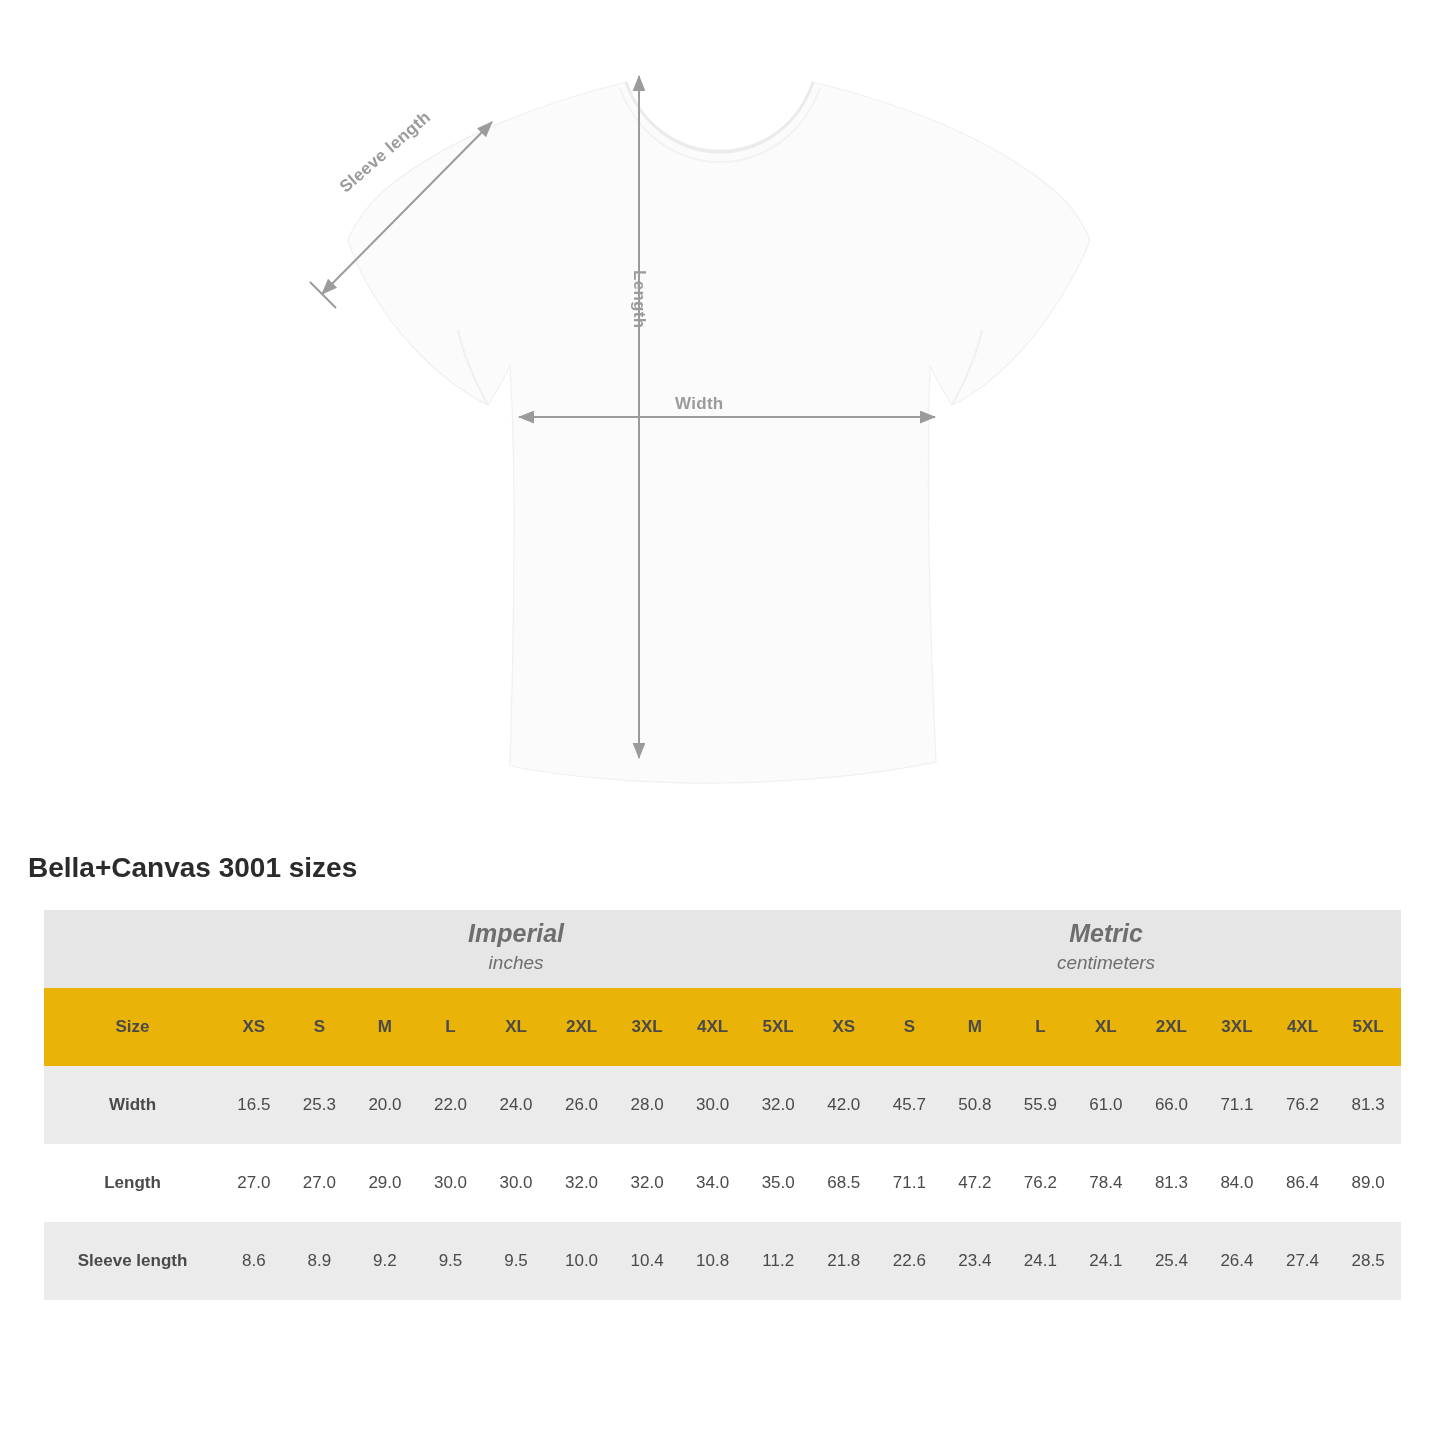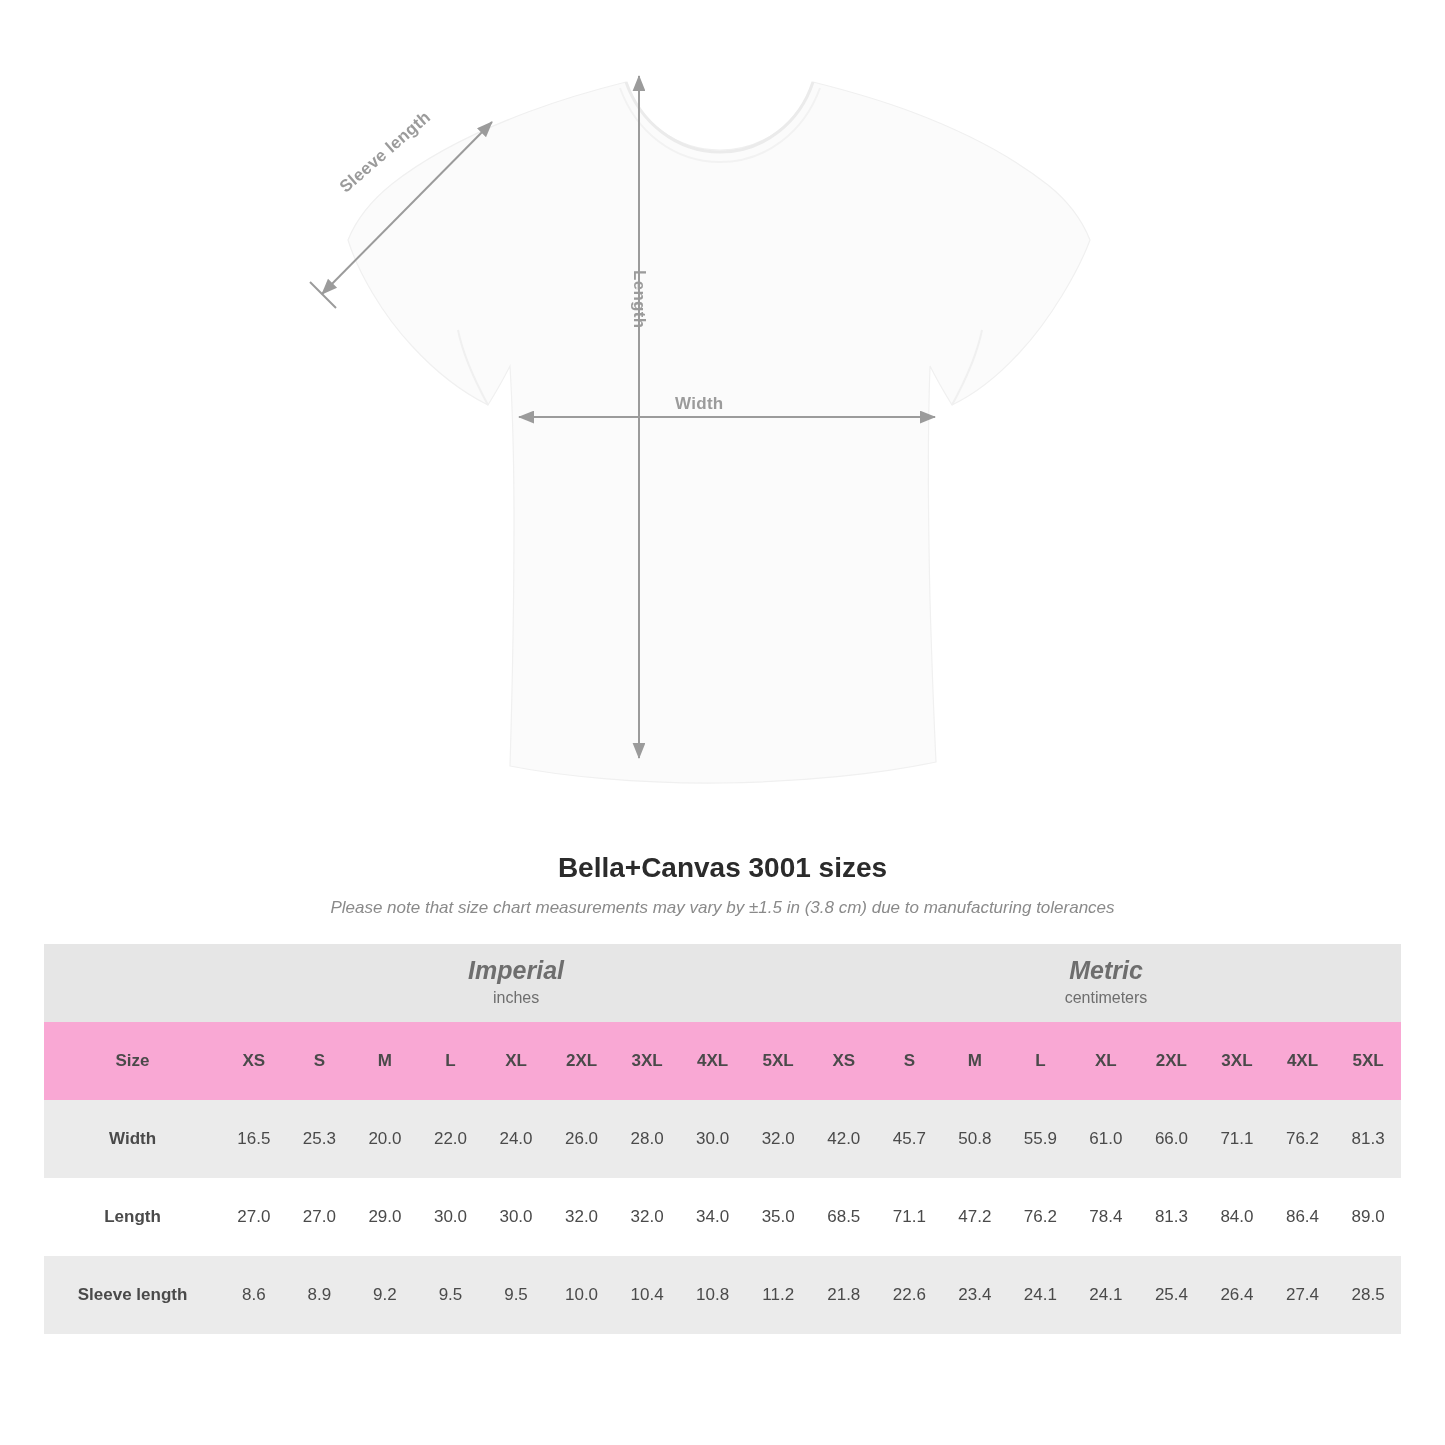--- a/index.html
+++ b/index.html
@@ -52,22 +52,23 @@
     transform: rotate(90deg);
     transform-origin: left top;
   }
   #label-width {
     left: 675px;
     top: 394px;
   }
 
   
   .title-block {
-    text-align: center;
+    text-align: left;
     margin-top: 22px;
+    padding-left: 28px;
   }
   .chart-title {
     font-size: 28px;
     font-weight: bold;
     color: #2b2b2b;
     margin: 0;
   }
   .chart-note {
     margin-top: 14px;
     font-size: 17px;
@@ -100,26 +101,27 @@
     margin-top: 26px;
   }
   .unit-name {
     font-size: 25px;
     font-style: italic;
     font-weight: bold;
     color: #6e6e6e;
     line-height: 1.15;
   }
   .unit-sub {
-    font-size: 16px;
+    font-size: 19px;
+    font-style: italic;
     color: #6e6e6e;
     line-height: 1.6;
   }
   .row-header td {
-    background: #f9a8d4;
+    background: #eab308;
   }
   .row-alt td {
     background: #ebebeb;
   }
   .row-plain td {
     background: #ffffff;
   }
   .rowlabel {
     font-weight: bold;
     color: #3a3a3a;
@@ -191,21 +193,20 @@
       </g>
     </svg>
 
     <div class="dim-label" id="label-sleeve">Sleeve length</div>
     <div class="dim-label" id="label-length">Length</div>
     <div class="dim-label" id="label-width">Width</div>
   </div>
 
   <div class="title-block">
     <h1 class="chart-title">Bella+Canvas 3001 sizes</h1>
-    <div class="chart-note">Please note that size chart measurements may vary by ±1.5 in (3.8 cm) due to manufacturing tolerances</div>
   </div>
 
   <div class="table-wrap">
     <table class="size-table">
       <colgroup>
         <col class="label-col">
         <col class="data-col">
           <col class="data-col">
           <col class="data-col">
           <col class="data-col">

